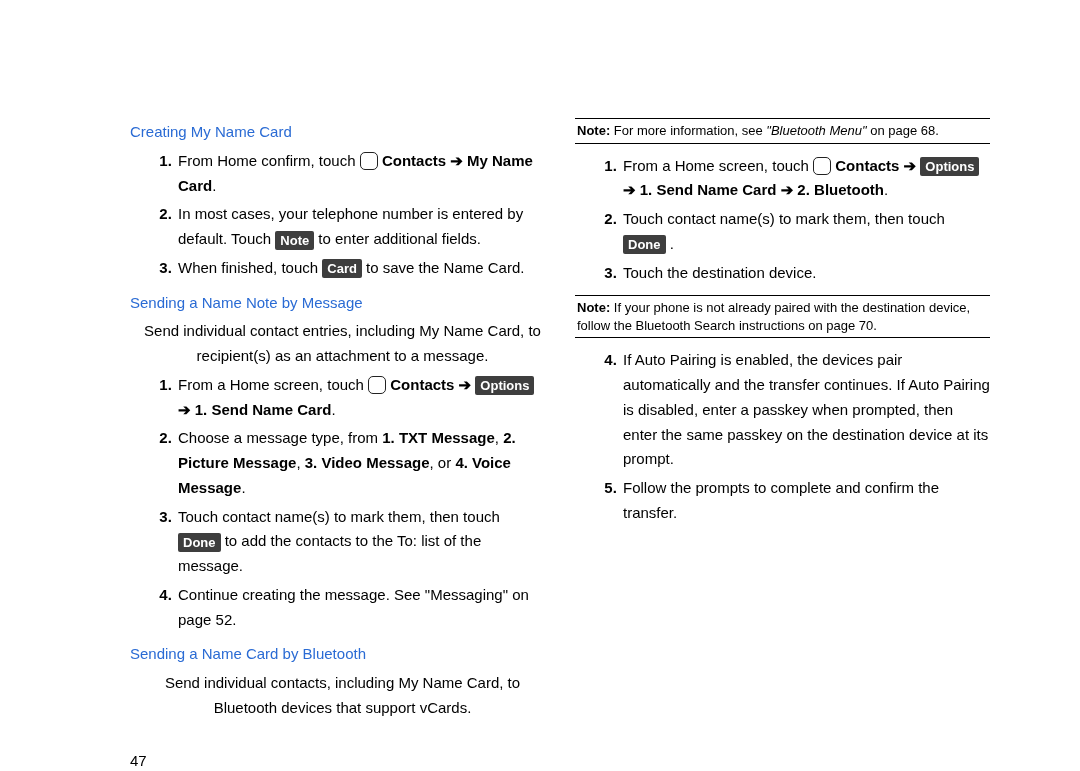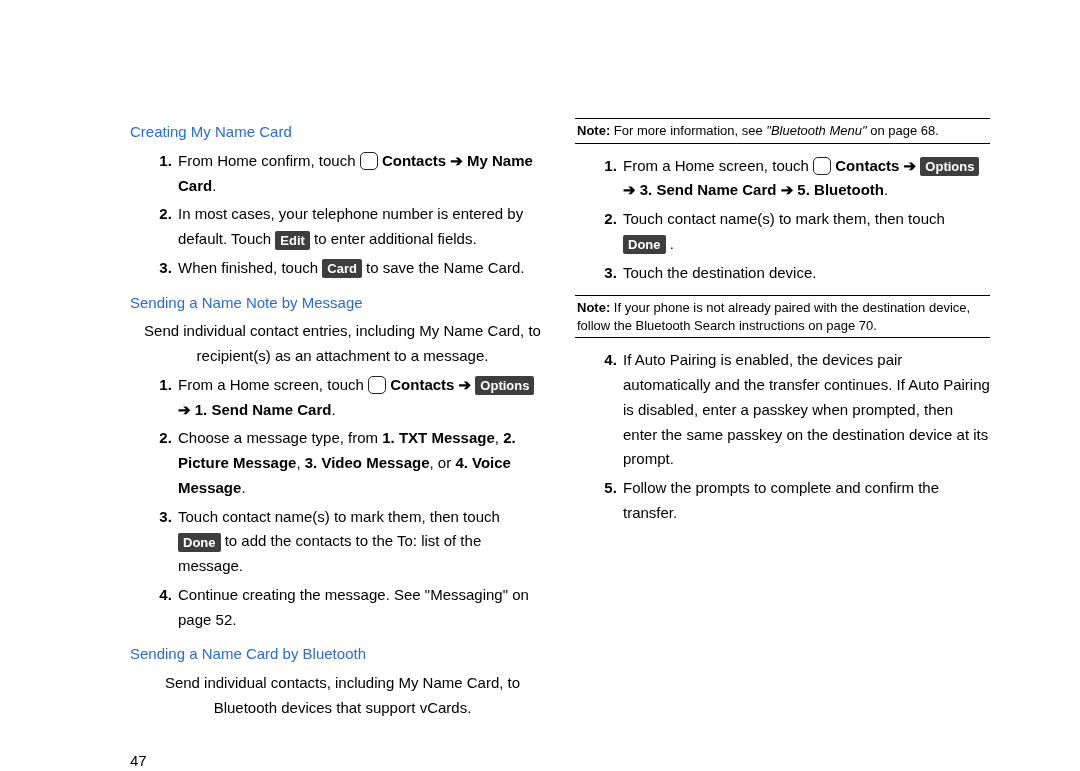--- a/index.html
+++ b/index.html
@@ -93,21 +93,21 @@
 <div class="page">
   <div class="col">
 
     <div class="section-head">Creating My Name Card</div>
     <ol>
       <li>
         <span>From Home confirm, touch </span><span class="iconround"></span>
         <span class="b">Contacts ➔ My Name Card</span><span>.</span>
       </li>
       <li>
-        <span>In most cases, your telephone number is entered by default.  Touch </span><span class="softkey">Edit</span><span> to enter additional fields.</span>
+        <span>In most cases, your telephone number is entered by default.  Touch </span><span class="softkey">Note</span><span> to enter additional fields.</span>
       </li>
       <li>
         <span>When finished, touch </span><span class="softkey">Card</span><span> to save the Name Card.</span>
       </li>
     </ol>
 
     <div class="section-head">Sending a Name Note by Message</div>
     <div class="intro">Send individual contact entries, including My Name Card, to recipient(s) as an attachment to a message.</div>
     <ol>
       <li>
@@ -133,21 +133,21 @@
 
   <div class="col-right">
 
     <div class="notebox">
       <span class="nb-label">Note:</span><span> For more information, see </span><span class="ital">"Bluetooth Menu"</span><span> on page 68.</span>
     </div>
 
     <ol>
       <li>
         <span>From a Home screen, touch </span><span class="iconround"></span>
-        <span class="b">Contacts ➔ </span><span class="softkey">Options</span><span class="b"> ➔ </span><span class="b">3. Send Name Card ➔ 5. Bluetooth</span><span>.</span>
+        <span class="b">Contacts ➔ </span><span class="softkey">Options</span><span class="b"> ➔ </span><span class="b">1. Send Name Card ➔ 2. Bluetooth</span><span>.</span>
       </li>
       <li>
         <span>Touch contact name(s) to mark them, then touch </span><span class="softkey">Done</span><span> .</span>
       </li>
       <li>
         <span>Touch the destination device.</span>
       </li>
     </ol>
 
     <div class="notebox">

